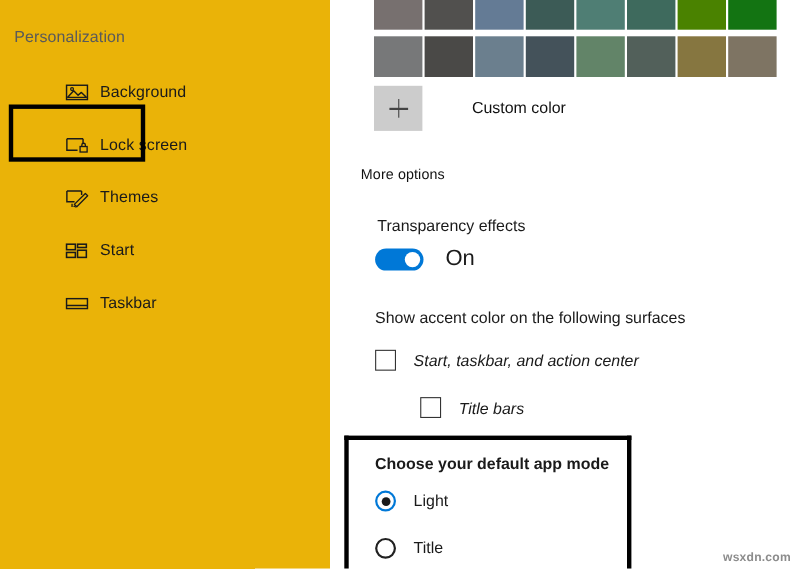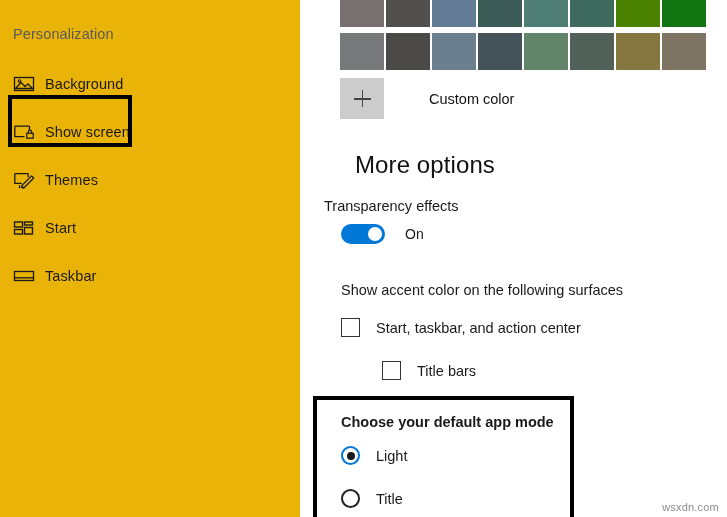--- a/index.html
+++ b/index.html
@@ -31,20 +31,21 @@
     top: 26px;
     font-size: 14.5px;
     color: #5a5a5a;
     letter-spacing: .1px;
   }
   .nav {
     position: absolute;
     left: 0;
     top: 60px;
     width: 300px;
+    padding-left: 46px;
   }
   .nav-item {
     position: relative;
     display: flex;
     align-items: center;
     height: 48px;
     padding-left: 13px;
     color: #1a1a1a;
     font-size: 14.5px;
   }
@@ -132,30 +133,30 @@
   .plus::before { left: 0; top: 8px; width: 17px; height: 1.6px; }
   .plus::after  { top: 0; left: 8px; height: 17px; width: 1.6px; }
   .custom-color-label {
     margin-left: 45px;
     font-size: 14.5px;
     color: #111111;
   }
 
   .section-heading {
     position: absolute;
-    left: 55px;
+    left: 28px;
     top: 151px;
-    font-size: 24px;
+    font-size: 13px;
     color: #111111;
     letter-spacing: .1px;
   }
 
   .transparency-label {
     position: absolute;
-    left: 24px;
+    left: 43px;
     top: 198px;
     font-size: 14.5px;
     color: #1a1a1a;
   }
 
   .toggle-row {
     position: absolute;
     left: 41px;
     top: 224px;
     display: flex;
@@ -173,37 +174,38 @@
     position: absolute;
     right: 3px;
     top: 3px;
     width: 14px;
     height: 14px;
     border-radius: 50%;
     background: #ffffff;
   }
   .toggle-state {
     margin-left: 20px;
-    font-size: 14px;
+    font-size: 20px;
     color: #1a1a1a;
   }
 
   .accent-surfaces-label {
     position: absolute;
     left: 41px;
     top: 282px;
     font-size: 14.5px;
     color: #1a1a1a;
   }
 
   .checkbox-row {
     position: absolute;
     left: 41px;
     display: flex;
-    align-items: center;
+    align-items: flex-end;
+    font-style: italic;
   }
   .checkbox-row.cb1 { top: 318px; }
   .checkbox-row.cb2 { top: 361px; margin-left: 41px; }
   .checkbox {
     width: 19px;
     height: 19px;
     border: 1.6px solid #333333;
     background: #ffffff;
     flex: 0 0 auto;
   }
@@ -265,20 +267,21 @@
     color: #1a1a1a;
   }
 
   .watermark {
     position: absolute;
     right: 8px;
     bottom: 4px;
     font-size: 11px;
     color: #8c8c8c;
     letter-spacing: .2px;
+    font-weight: bold;
   }
 </style>
 </head>
 <body>
 
 <div class="root">
 
   <div class="sidebar">
     <div class="sidebar-title">Personalization</div>
 
@@ -297,21 +300,21 @@
 
 
       <div class="nav-item">
         <span class="nav-icon">
           <svg width="22" height="18" viewBox="0 0 22 18">
             <path d="M1.8 3.2 H16.5 M1.8 3.2 V13.6 H11.5 M16.5 3.2 V7" fill="none" stroke="#1a1a1a" stroke-width="1.3"></path>
             <rect x="13.8" y="10.2" width="6.4" height="5" fill="none" stroke="#1a1a1a" stroke-width="1.2"></rect>
             <path d="M15.4 10.2 V8.8 a1.6 1.6 0 0 1 3.2 0 V10.2" fill="none" stroke="#1a1a1a" stroke-width="1.2"></path>
           </svg>
         </span>
-        <span class="nav-label">Show screen</span>
+        <span class="nav-label">Lock screen</span>
       </div>
 
       <div class="nav-item">
         <span class="nav-icon">
           <svg width="22" height="19" viewBox="0 0 22 19">
             <path d="M1.8 2.6 H15.2 M1.8 2.6 V12.4 H8.8 M15.2 2.6 V6.2" fill="none" stroke="#1a1a1a" stroke-width="1.3"></path>
             <path d="M8.6 14.8 L18.6 4.9 l2.1 2.1 L10.8 17 Z" fill="none" stroke="#1a1a1a" stroke-width="1.2" stroke-linejoin="round"></path>
             <path d="M7.2 16.4 L9.4 15.6 L10.2 17.8 Z" fill="#1a1a1a"></path>
             <path d="M6.5 14.2 V17.2" stroke="#1a1a1a" stroke-width="1.2"></path>
           </svg>

